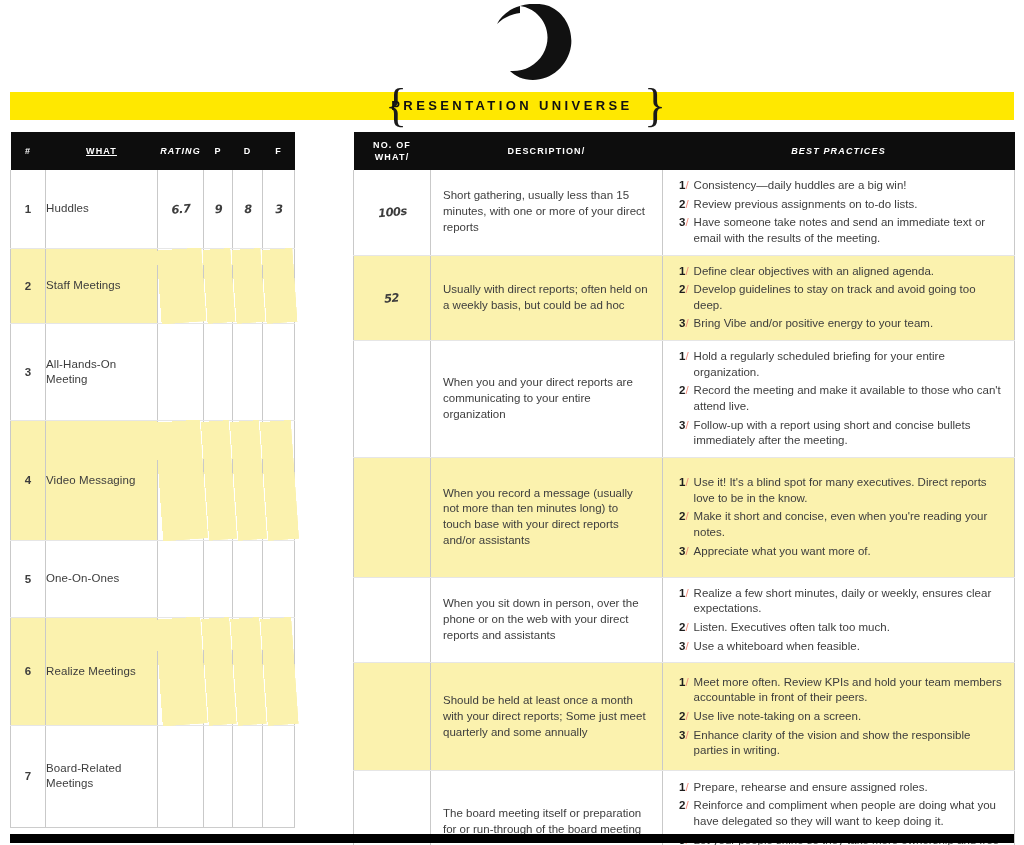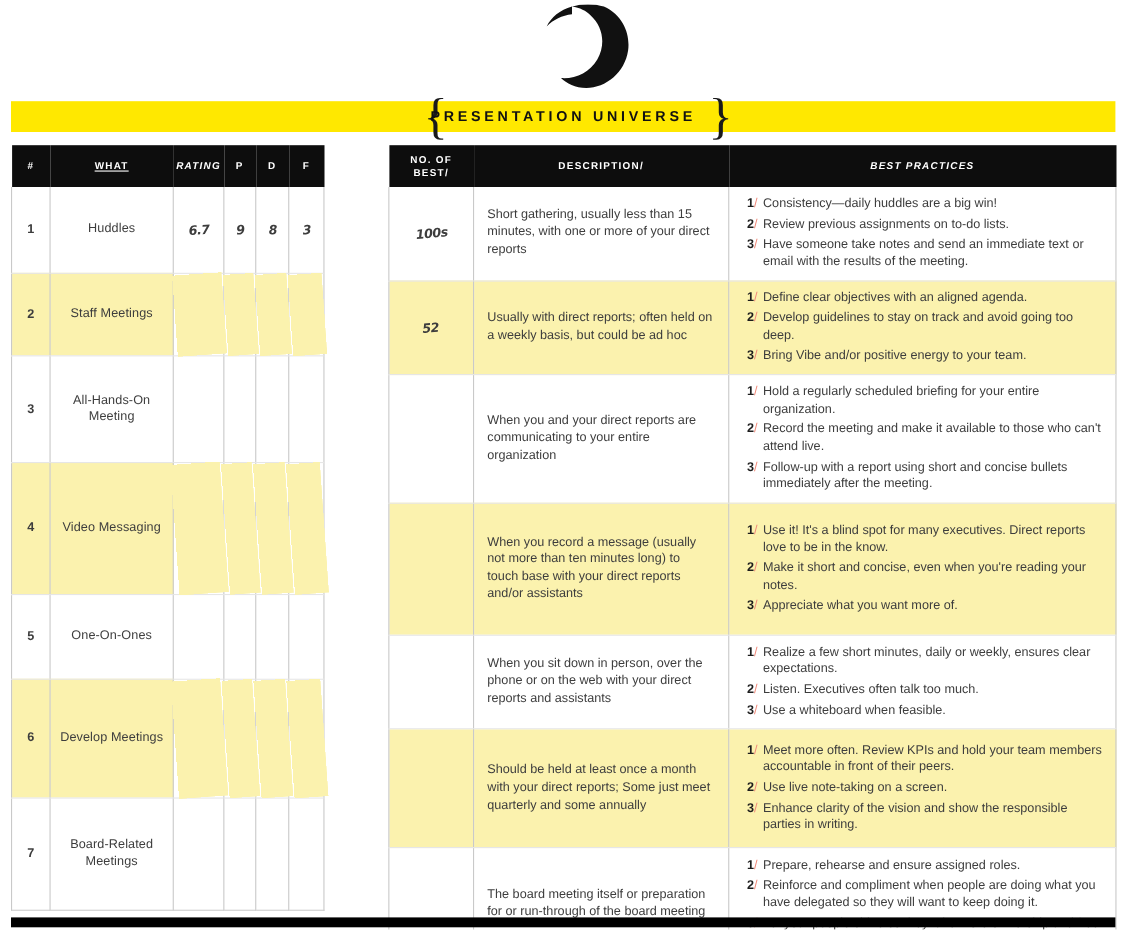--- a/index.html
+++ b/index.html
@@ -93,21 +93,20 @@
   #left-table th.h-d      { width: 30px; }
   #left-table th.h-f      { width: 32px; }
   #left-table thead tr { height: 38px; }
   .c-num {
     text-align: center;
     font-weight: bold;
     font-size: 11px;
     color: #1c1c1c;
   }
   .c-what {
-    text-align: center;
     font-size: 11.5px;
     color: #3d3d3d;
     line-height: 1.28;
     letter-spacing: 0.1px;
   }
   .hand {
     text-align: center;
     font-family: "DejaVu Sans", sans-serif;
     font-size: 19px;
     font-weight: bold;
@@ -237,21 +236,21 @@
         <tr style="height: 77px;">
           <td class="c-num">5</td>
           <td class="c-what">One-On-Ones</td>
           <td class="hand"></td>
           <td class="hand hand-sm"></td>
           <td class="hand hand-sm"></td>
           <td class="hand hand-sm"></td>
         </tr>
         <tr class="alt" style="height: 108px;">
           <td class="c-num">6</td>
-          <td class="c-what">Develop Meetings</td>
+          <td class="c-what">Realize Meetings</td>
           <td class="hand"></td>
           <td class="hand hand-sm"></td>
           <td class="hand hand-sm"></td>
           <td class="hand hand-sm"></td>
         </tr>
         <tr style="height: 102px;">
           <td class="c-num">7</td>
           <td class="c-what">Board-Related Meetings</td>
           <td class="hand"></td>
           <td class="hand hand-sm"></td>
@@ -260,21 +259,21 @@
         </tr>
       </tbody>
   </table>
 
   <table class="tbl" id="right-table">
     <thead>
       <tr>
         <th class="h-times">
           <div class="hdr-2line">
             <div>NO. OF</div>
-            <div>BEST/</div>
+            <div>WHAT/</div>
           </div>
         </th>
         <th class="h-desc">DESCRIPTION/</th>
         <th class="h-best">BEST PRACTICES</th>
       </tr>
     </thead>
     <tbody id="right-body">
         <tr style="height: 78px;">
           <td class="c-times"><span>100s</span></td>
           <td class="c-desc">Short gathering, usually less than 15 minutes, with one or more of your direct reports</td>

